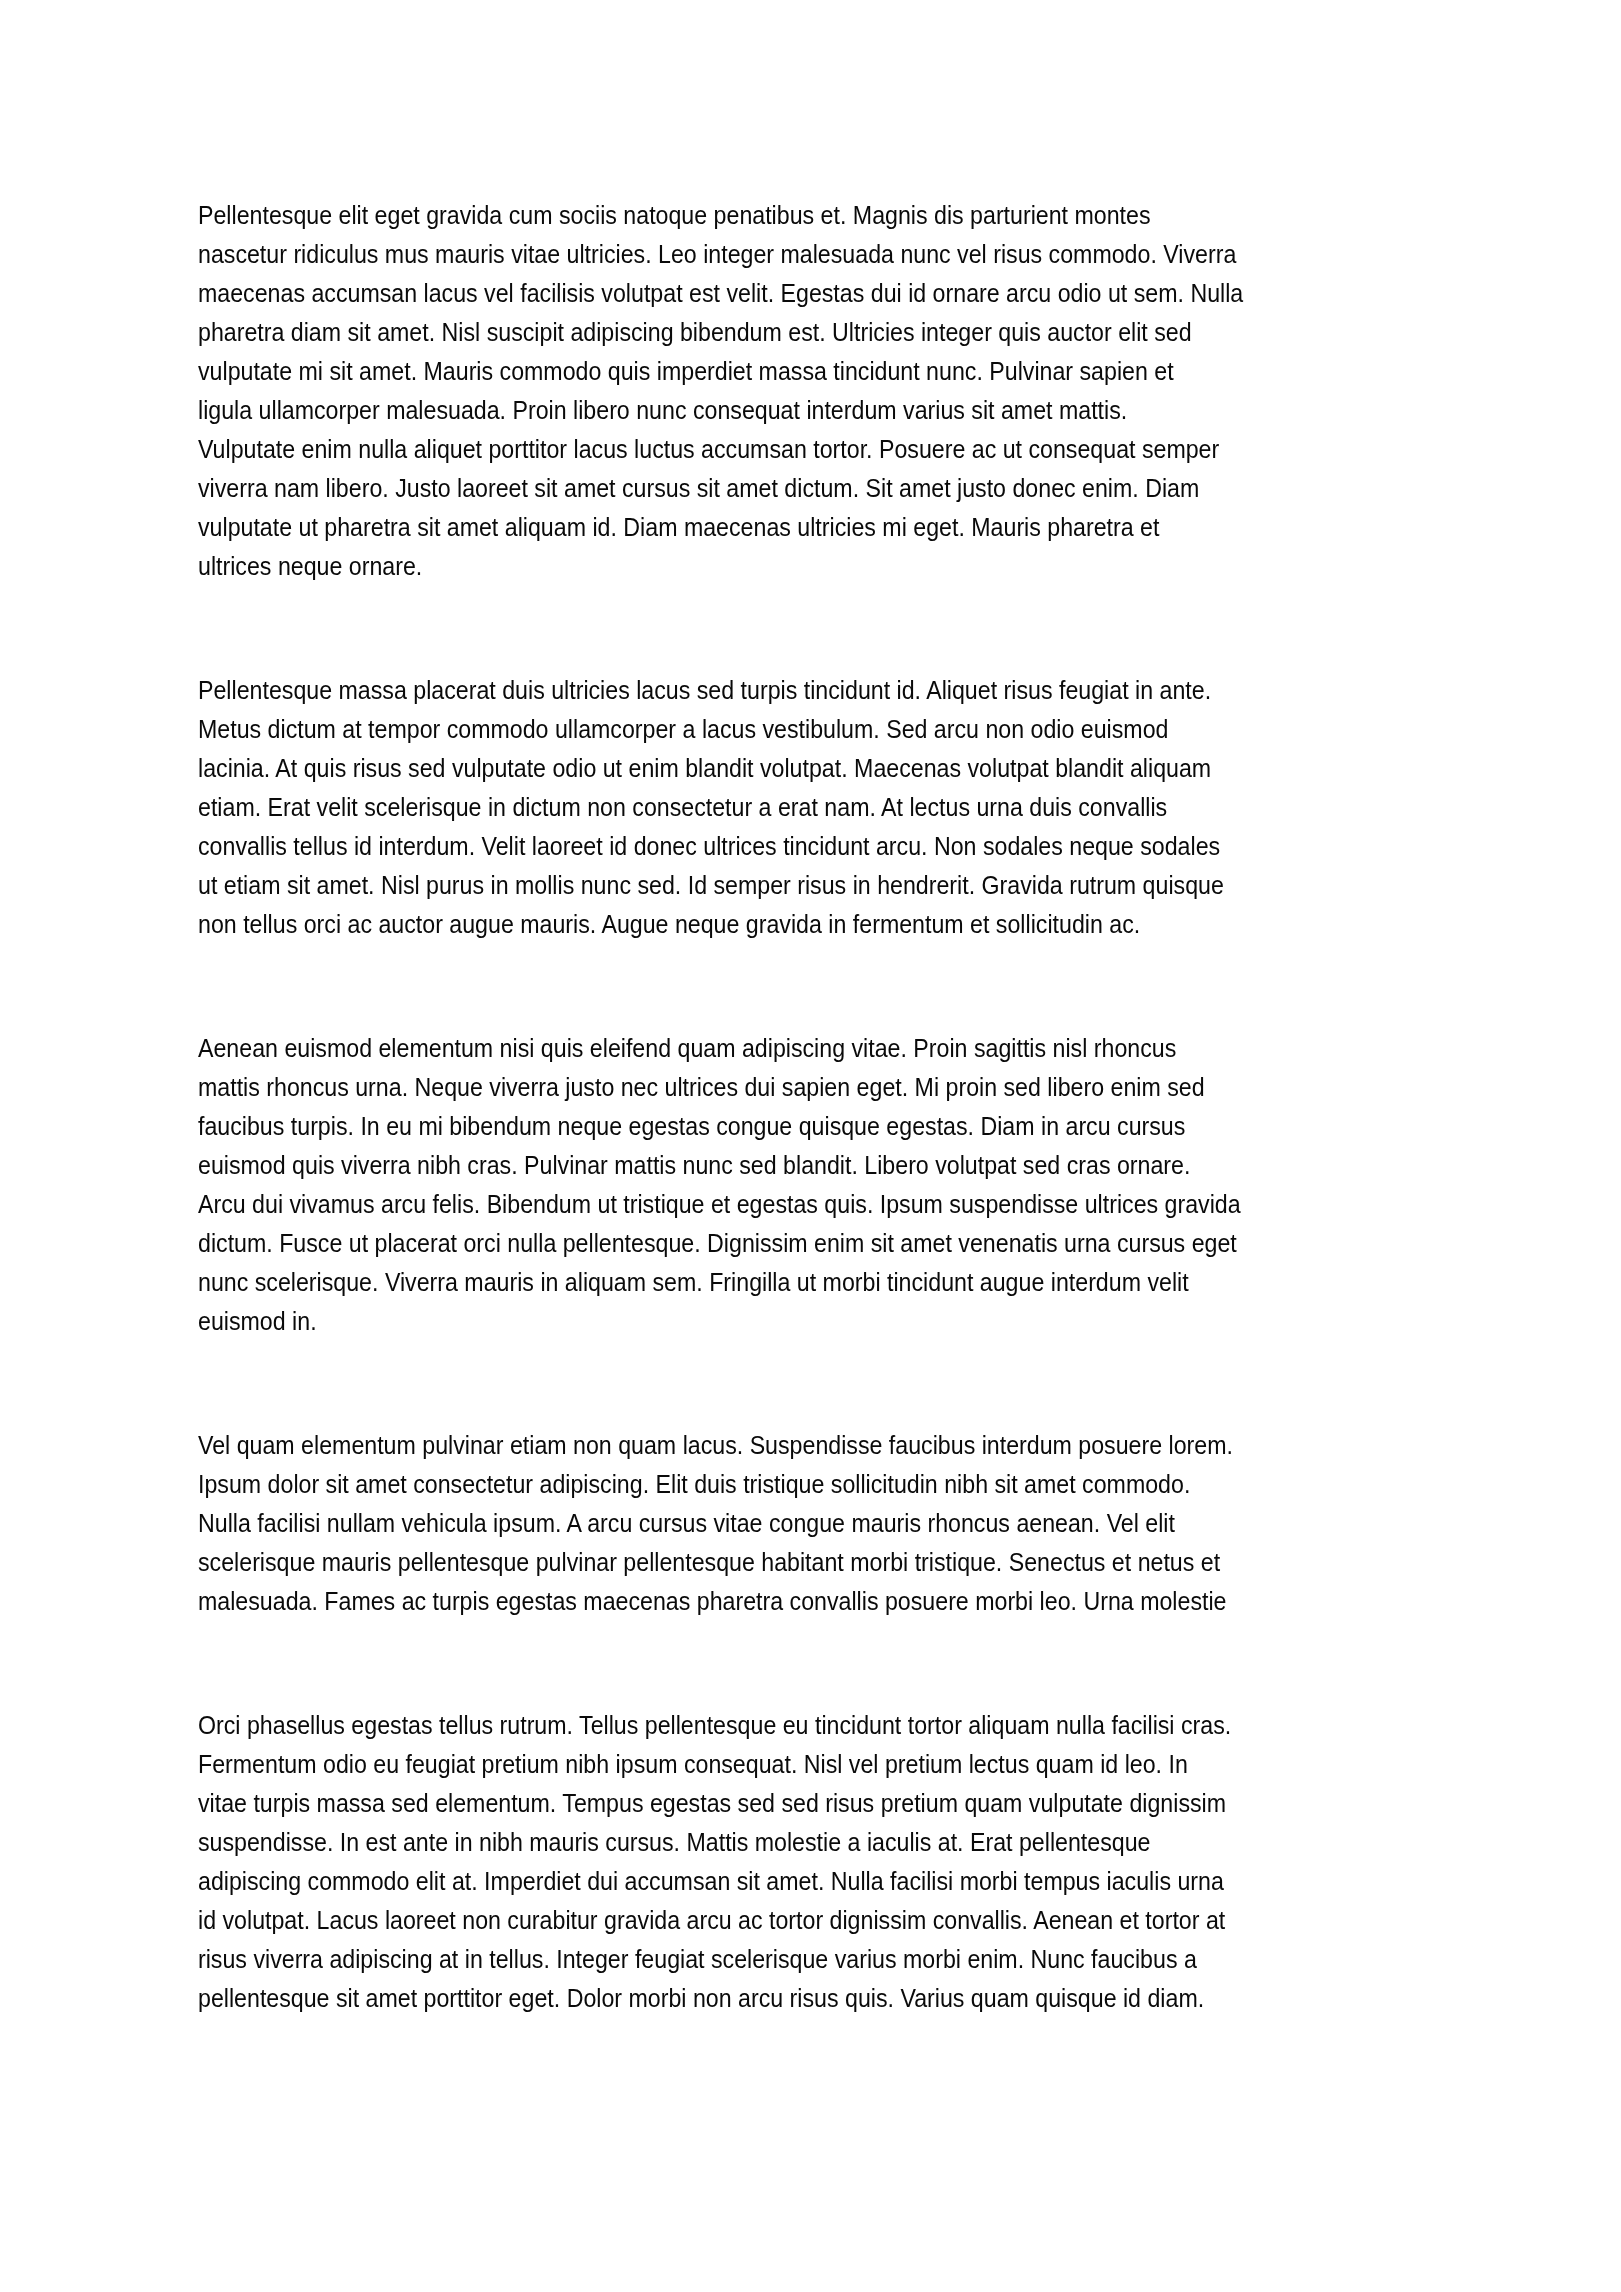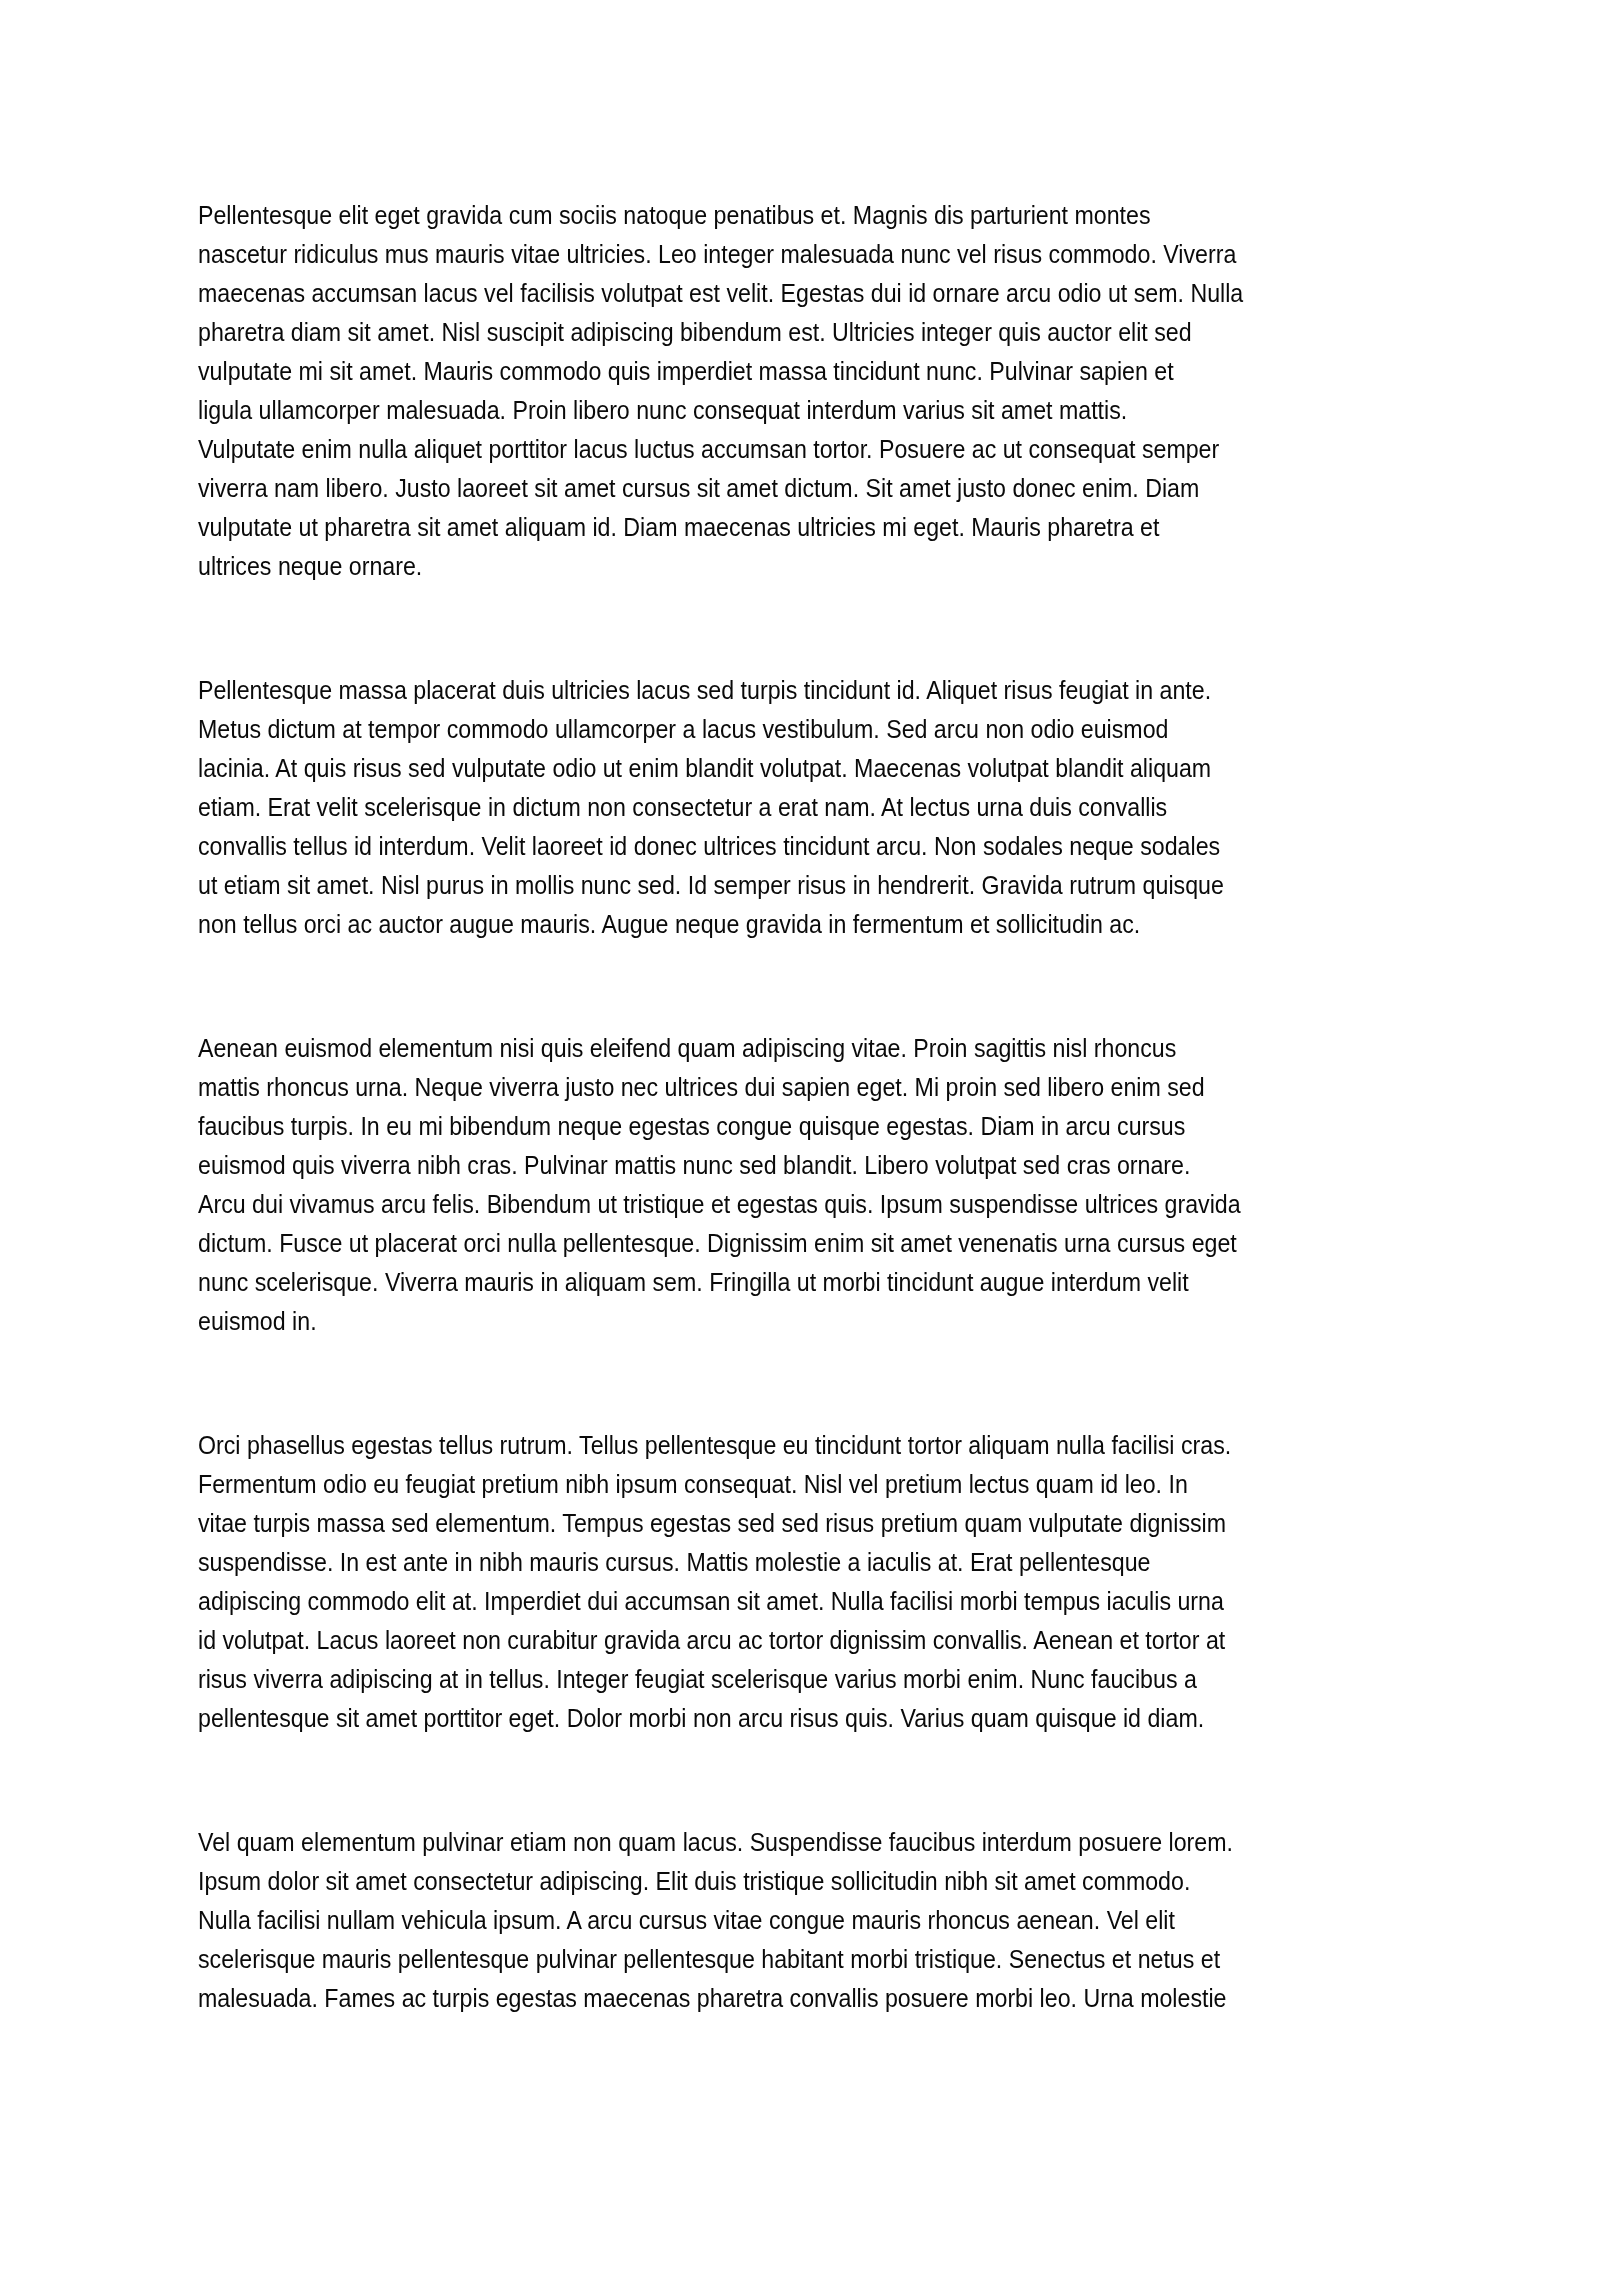--- a/index.html
+++ b/index.html
@@ -75,33 +75,33 @@
       <div class="line" style="display: block;">mattis rhoncus urna. Neque viverra justo nec ultrices dui sapien eget. Mi proin sed libero enim sed</div>
       <div class="line" style="display: block;">faucibus turpis. In eu mi bibendum neque egestas congue quisque egestas. Diam in arcu cursus</div>
       <div class="line" style="display: block;">euismod quis viverra nibh cras. Pulvinar mattis nunc sed blandit. Libero volutpat sed cras ornare.</div>
       <div class="line" style="display: block;">Arcu dui vivamus arcu felis. Bibendum ut tristique et egestas quis. Ipsum suspendisse ultrices gravida</div>
       <div class="line" style="display: block;">dictum. Fusce ut placerat orci nulla pellentesque. Dignissim enim sit amet venenatis urna cursus eget</div>
       <div class="line" style="display: block;">nunc scelerisque. Viverra mauris in aliquam sem. Fringilla ut morbi tincidunt augue interdum velit</div>
       <div class="line" style="display: block;">euismod in.</div>
     </div>
 
     <div class="paragraph">
+      <div class="line" style="display: block;">Vel quam elementum pulvinar etiam non quam lacus. Suspendisse faucibus interdum posuere lorem.</div>
+      <div class="line" style="display: block;">Ipsum dolor sit amet consectetur adipiscing. Elit duis tristique sollicitudin nibh sit amet commodo.</div>
+      <div class="line" style="display: block;">Nulla facilisi nullam vehicula ipsum. A arcu cursus vitae congue mauris rhoncus aenean. Vel elit</div>
+      <div class="line" style="display: block;">scelerisque mauris pellentesque pulvinar pellentesque habitant morbi tristique. Senectus et netus et</div>
+      <div class="line" style="display: block;">malesuada. Fames ac turpis egestas maecenas pharetra convallis posuere morbi leo. Urna molestie</div>
+    </div>
+
+    <div class="paragraph">
       <div class="line" style="display: block;">Orci phasellus egestas tellus rutrum. Tellus pellentesque eu tincidunt tortor aliquam nulla facilisi cras.</div>
       <div class="line" style="display: block;">Fermentum odio eu feugiat pretium nibh ipsum consequat. Nisl vel pretium lectus quam id leo. In</div>
       <div class="line" style="display: block;">vitae turpis massa sed elementum. Tempus egestas sed sed risus pretium quam vulputate dignissim</div>
       <div class="line" style="display: block;">suspendisse. In est ante in nibh mauris cursus. Mattis molestie a iaculis at. Erat pellentesque</div>
       <div class="line" style="display: block;">adipiscing commodo elit at. Imperdiet dui accumsan sit amet. Nulla facilisi morbi tempus iaculis urna</div>
       <div class="line" style="display: block;">id volutpat. Lacus laoreet non curabitur gravida arcu ac tortor dignissim convallis. Aenean et tortor at</div>
       <div class="line" style="display: block;">risus viverra adipiscing at in tellus. Integer feugiat scelerisque varius morbi enim. Nunc faucibus a</div>
       <div class="line" style="display: block;">pellentesque sit amet porttitor eget. Dolor morbi non arcu risus quis. Varius quam quisque id diam.</div>
     </div>
 
-    <div class="paragraph">
-      <div class="line" style="display: block;">Vel quam elementum pulvinar etiam non quam lacus. Suspendisse faucibus interdum posuere lorem.</div>
-      <div class="line" style="display: block;">Ipsum dolor sit amet consectetur adipiscing. Elit duis tristique sollicitudin nibh sit amet commodo.</div>
-      <div class="line" style="display: block;">Nulla facilisi nullam vehicula ipsum. A arcu cursus vitae congue mauris rhoncus aenean. Vel elit</div>
-      <div class="line" style="display: block;">scelerisque mauris pellentesque pulvinar pellentesque habitant morbi tristique. Senectus et netus et</div>
-      <div class="line" style="display: block;">malesuada. Fames ac turpis egestas maecenas pharetra convallis posuere morbi leo. Urna molestie</div>
-    </div>
-
   </div>
 </div>
 
 
 </body></html>

